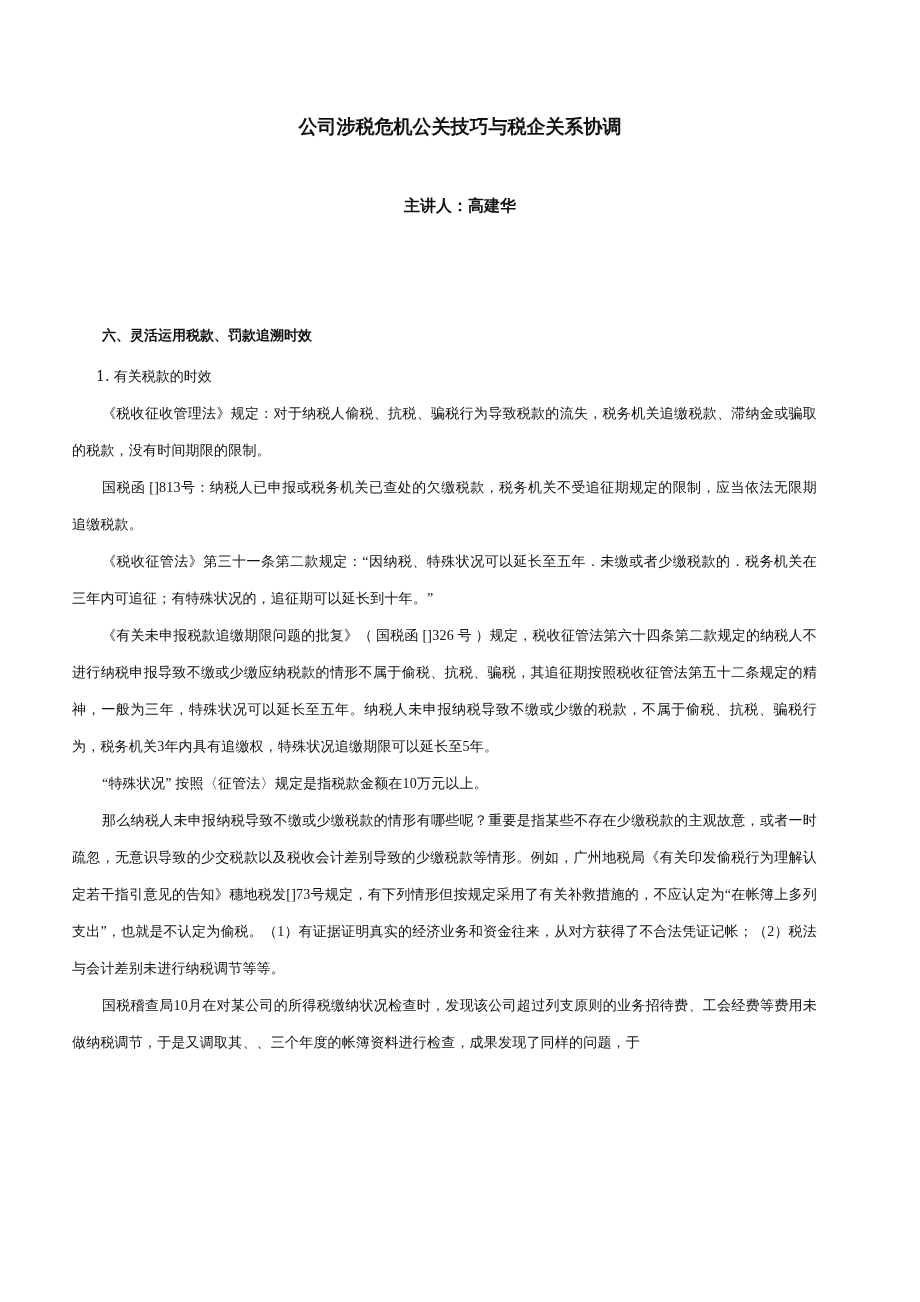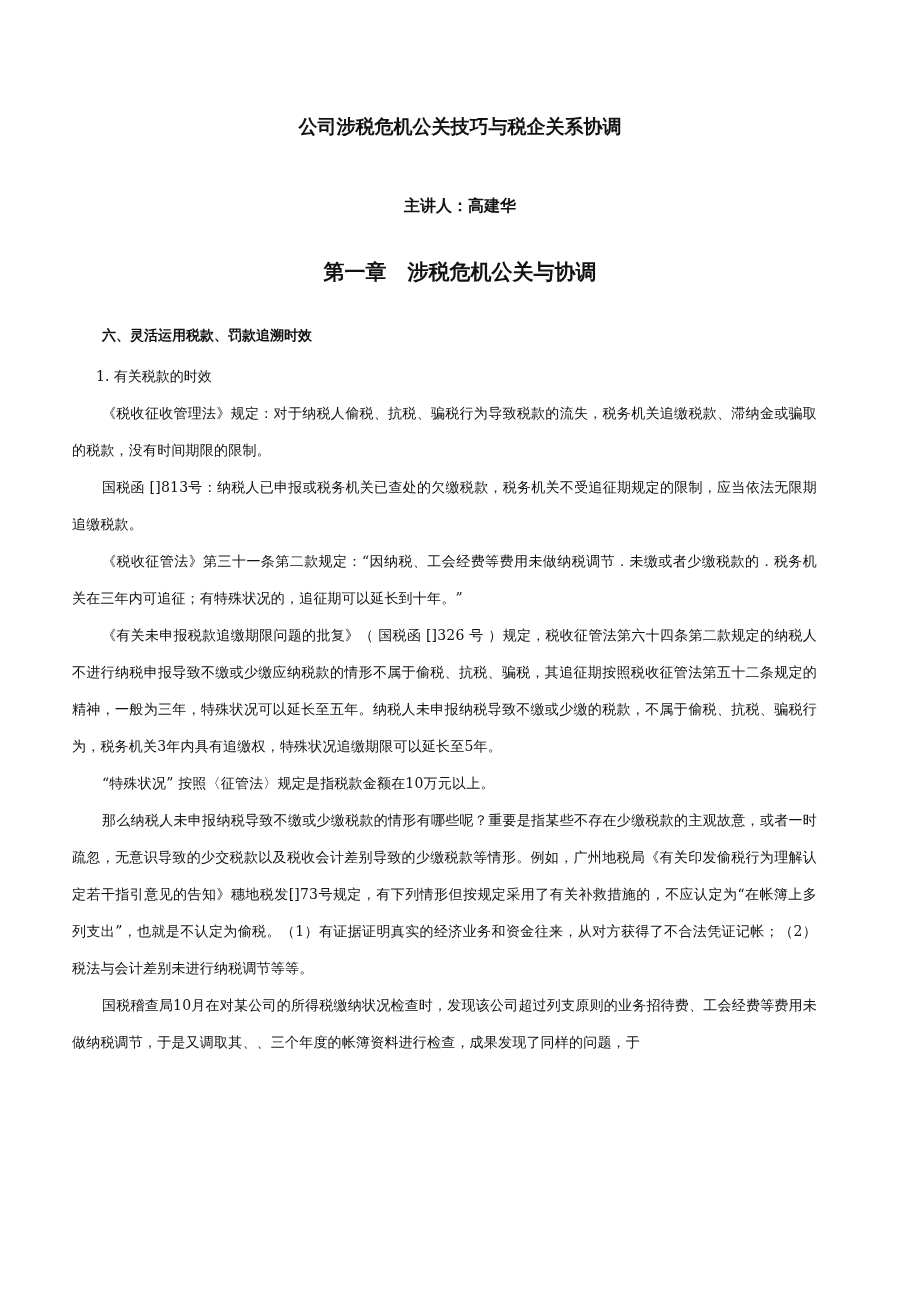--- a/index.html
+++ b/index.html
@@ -8,36 +8,35 @@
   .page { position: absolute; left: 0; top: 0; width: 920px; height: 1302px; }
   .title { position: absolute; top: 114px; left: 0; width: 920px; text-align: center;
            font-family: "DejaVu Sans", sans-serif; font-weight: bold; font-size: 19px; }
   .speaker { position: absolute; top: 196px; left: 0; width: 920px; text-align: center;
              font-family: "DejaVu Sans", sans-serif; font-weight: bold; font-size: 16px; }
   .chapter { position: absolute; top: 258px; left: 0; width: 920px; text-align: center;
              font-family: "DejaVu Sans", sans-serif; font-weight: bold; font-size: 21px; }
   .body { position: absolute; top: 322px; left: 72px; width: 745px; font-size: 14px; }
   .section-heading { font-family: "DejaVu Sans", sans-serif; font-weight: bold; font-size: 14px;
                      margin-left: 30px; height: 36px; line-height: 26px; }
-  .p { line-height: 37px; text-indent: 30px; text-align: justify; letter-spacing: 0.2px; }
+  .p { line-height: 37px; text-indent: 30px; text-align: justify; letter-spacing: 0.2px; font-family: Liberation Serif, serif; }
   .sub { margin-left: 24px; line-height: 37px; }
   .case { font-family: "DejaVu Sans", sans-serif; font-weight: bold; margin-left: 18px; line-height: 37px; }
 </style>
 </head>
 <body>
 
 <div class="page">
   <div class="title">公司涉税危机公关技巧与税企关系协调</div>
   <div class="speaker">主讲人：高建华</div>
-  <div class="chapter">第一章　涉税危机公关与协调</div>
 
   <div class="body">
     <div class="section-heading">六、灵活运用税款、罚款追溯时效</div>
     <div class="sub">1. 有关税款的时效</div>
     <div class="p">《税收征收管理法》规定：对于纳税人偷税、抗税、骗税行为导致税款的流失，税务机关追缴税款、滞纳金或骗取的税款，没有时间期限的限制。</div>
     <div class="p">国税函 []813号：纳税人已申报或税务机关已查处的欠缴税款，税务机关不受追征期规定的限制，应当依法无限期追缴税款。</div>
-    <div class="p">《税收征管法》第三十一条第二款规定：“因纳税、工会经费等费用未做纳税调节．未缴或者少缴税款的．税务机关在三年内可追征；有特殊状况的，追征期可以延长到十年。”</div>
+    <div class="p">《税收征管法》第三十一条第二款规定：“因纳税、特殊状况可以延长至五年．未缴或者少缴税款的．税务机关在三年内可追征；有特殊状况的，追征期可以延长到十年。”</div>
     <div class="p">《有关未申报税款追缴期限问题的批复》（ 国税函 []326 号 ）规定，税收征管法第六十四条第二款规定的纳税人不进行纳税申报导致不缴或少缴应纳税款的情形不属于偷税、抗税、骗税，其追征期按照税收征管法第五十二条规定的精神，一般为三年，特殊状况可以延长至五年。纳税人未申报纳税导致不缴或少缴的税款，不属于偷税、抗税、骗税行为，税务机关3年内具有追缴权，特殊状况追缴期限可以延长至5年。</div>
     <div class="p">“特殊状况” 按照〈征管法〉规定是指税款金额在10万元以上。</div>
     <div class="p">那么纳税人未申报纳税导致不缴或少缴税款的情形有哪些呢？重要是指某些不存在少缴税款的主观故意，或者一时疏忽，无意识导致的少交税款以及税收会计差别导致的少缴税款等情形。例如，广州地税局《有关印发偷税行为理解认定若干指引意见的告知》穗地税发[]73号规定，有下列情形但按规定采用了有关补救措施的，不应认定为“在帐簿上多列支出”，也就是不认定为偷税。（1）有证据证明真实的经济业务和资金往来，从对方获得了不合法凭证记帐；（2）税法与会计差别未进行纳税调节等等。</div>
     <div class="p">国税稽查局10月在对某公司的所得税缴纳状况检查时，发现该公司超过列支原则的业务招待费、工会经费等费用未做纳税调节，于是又调取其、、三个年度的帐簿资料进行检查，成果发现了同样的问题，于</div>
   </div>
 </div>
 
 </body></html>

